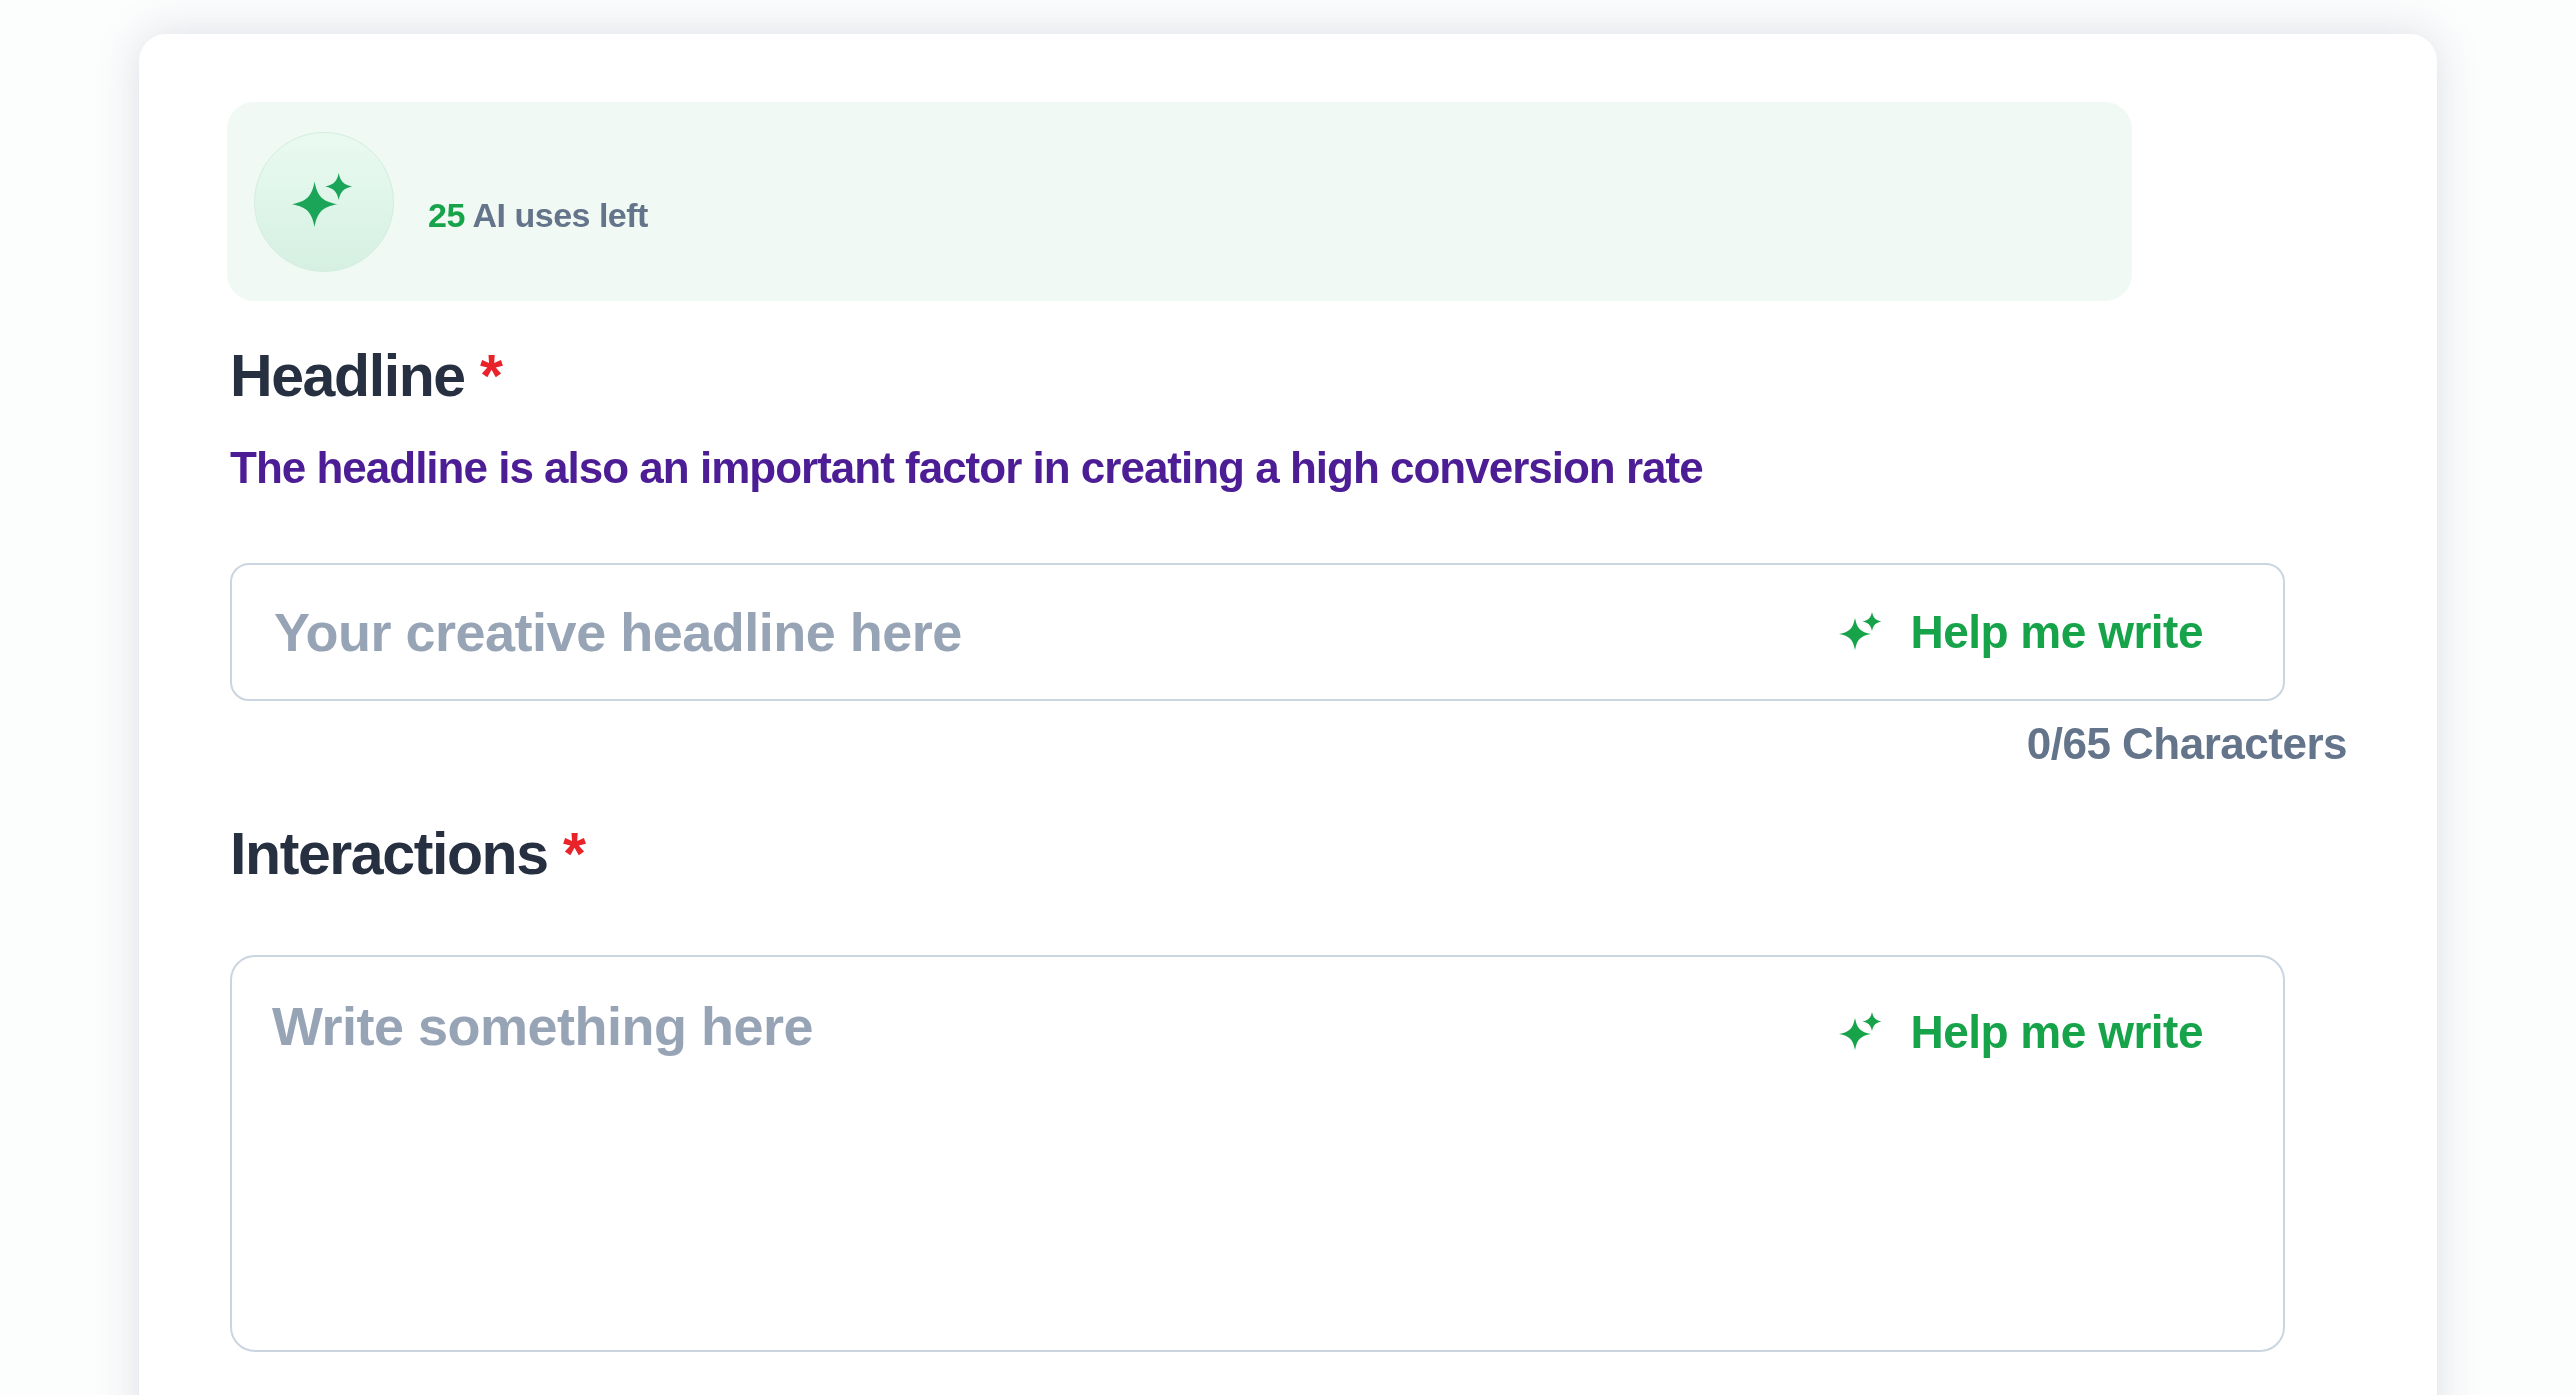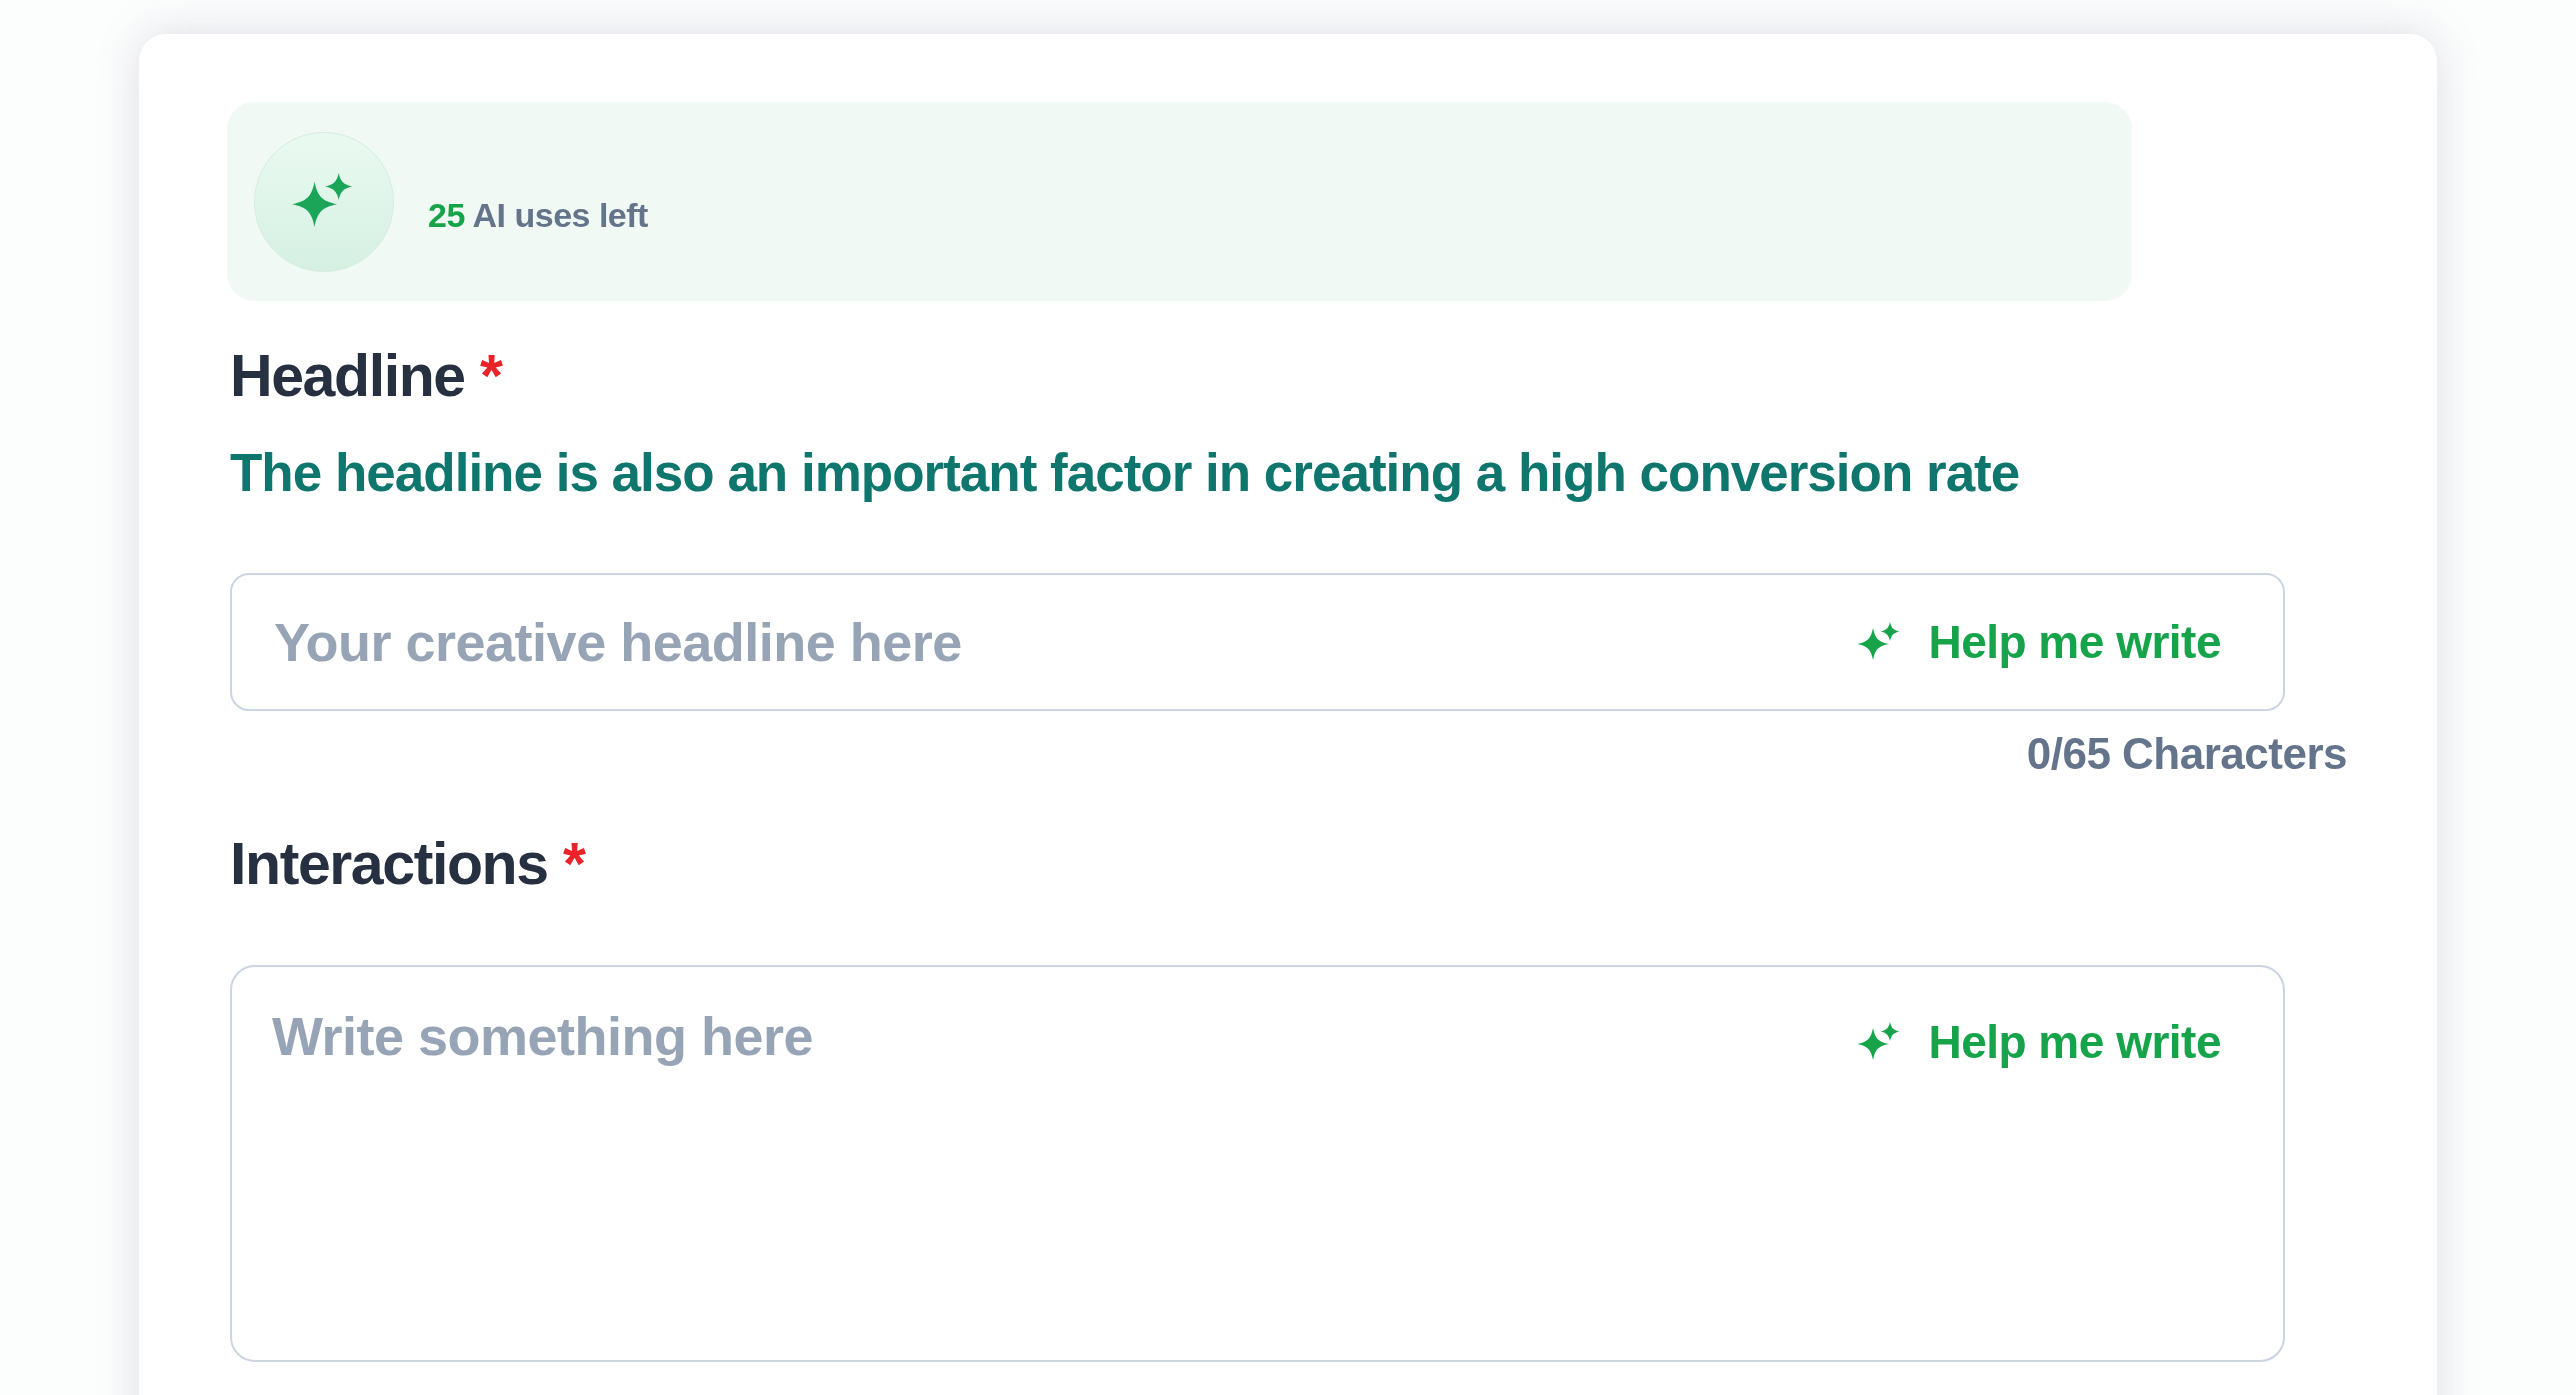--- a/index.html
+++ b/index.html
@@ -74,23 +74,23 @@
     letter-spacing: -1.4px;
     line-height: 1;
   }
   .required-mark {
     color: #e8232a;
     margin-left: 15.3px;
     letter-spacing: 0;
   }
   .section-desc {
     margin-top: 38px;
-    font-size: 53px;
-    font-weight: bold;
-    color: #0f766e;
+    font-size: 44px;
+    font-weight: bold;
+    color: #4c1d95;
     letter-spacing: -1px;
     line-height: 1.1;
   }
 
   
   .field-wrap {
     position: relative;
     margin-top: 71px;
     width: 2055px;
     background: #ffffff;
@@ -116,21 +116,21 @@
   .field-wrap.multi textarea { padding: 38px 478px 29px 40px; resize: none; }
 
   .field-wrap input::placeholder,
   .field-wrap textarea::placeholder {
     color: #97a4b6;
     opacity: 1;
   }
 
   .help-btn {
     position: absolute;
-    right: 62px;
+    right: 80px;
     display: flex;
     align-items: center;
     gap: 23px;
     background: none;
     border: none;
     cursor: pointer;
     font-family: "Liberation Sans", sans-serif;
     font-size: 46px;
     font-weight: bold;
     color: #16a34a;

